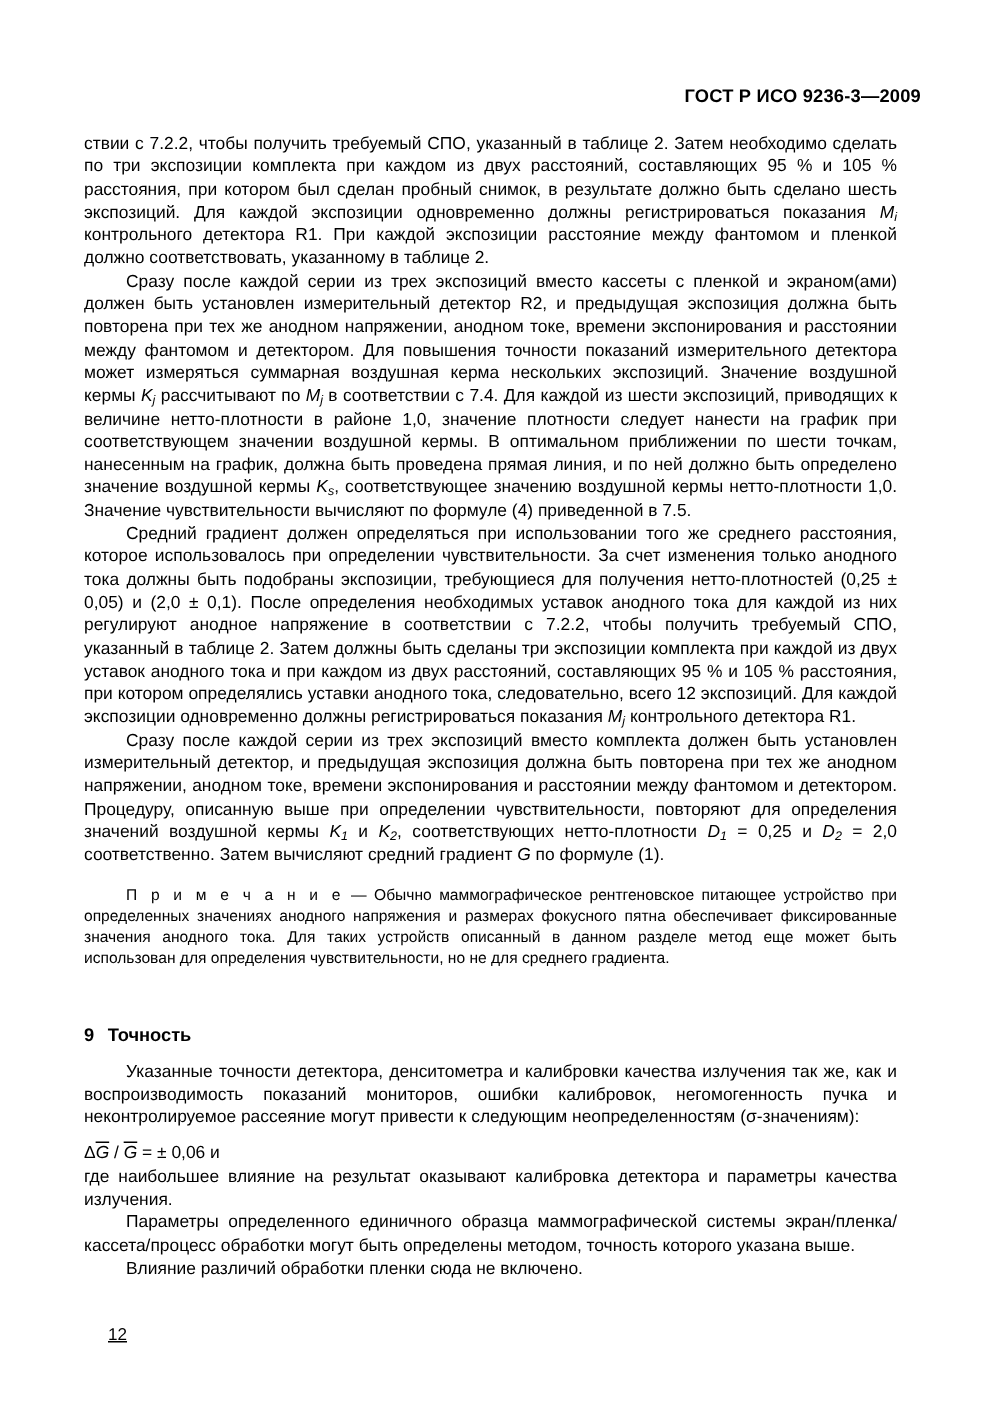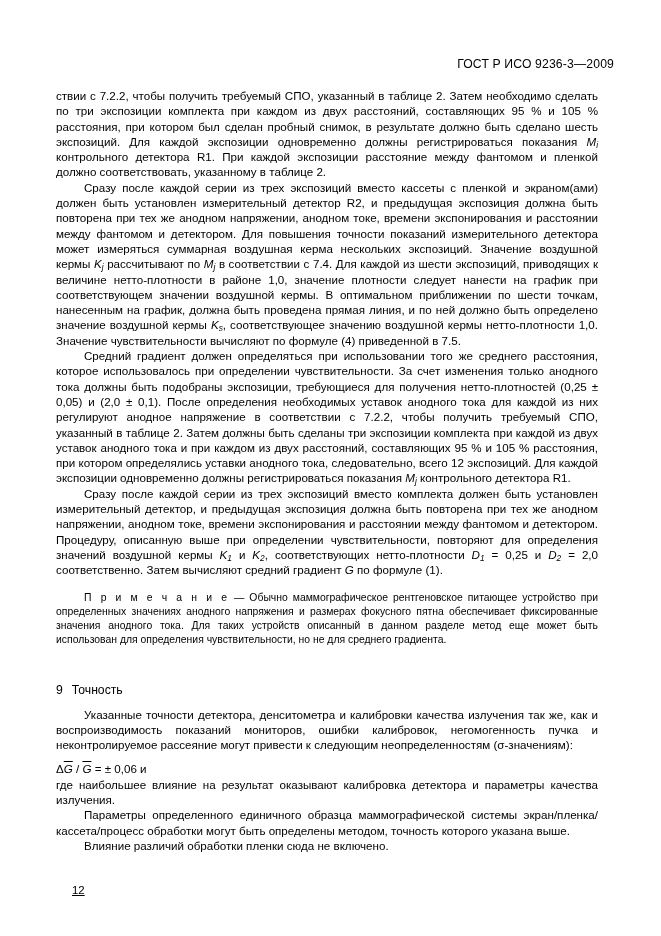--- a/index.html
+++ b/index.html
@@ -22,21 +22,21 @@
     background: #ffffff;
     overflow: hidden;
   }
   .header {
     position: absolute;
     top: 57px;
     left: 0;
     width: 614px;
     text-align: right;
     font-size: 12.2px;
-    font-weight: normal;
+    font-weight: bold;
     letter-spacing: 0.15px;
     white-space: nowrap;
   }
   .content {
     position: absolute;
     top: 88px;
     left: 56px;
     width: 542px;
   }
   p.body {
@@ -64,21 +64,21 @@
     text-align: justify;
   }
   .note .note-label {
     letter-spacing: 2.1px;
   }
   .section-heading {
     margin: 0;
     padding-top: 36px;
     padding-bottom: 10px;
     font-size: 12.2px;
-    font-weight: normal;
+    font-weight: bold;
   }
   .section-heading .num {
     margin-right: 9px;
   }
   .formula {
     margin: 0;
     padding: 9px 0 0 0;
     font-size: 11.6px;
     line-height: 15.3px;
     text-align: left;

